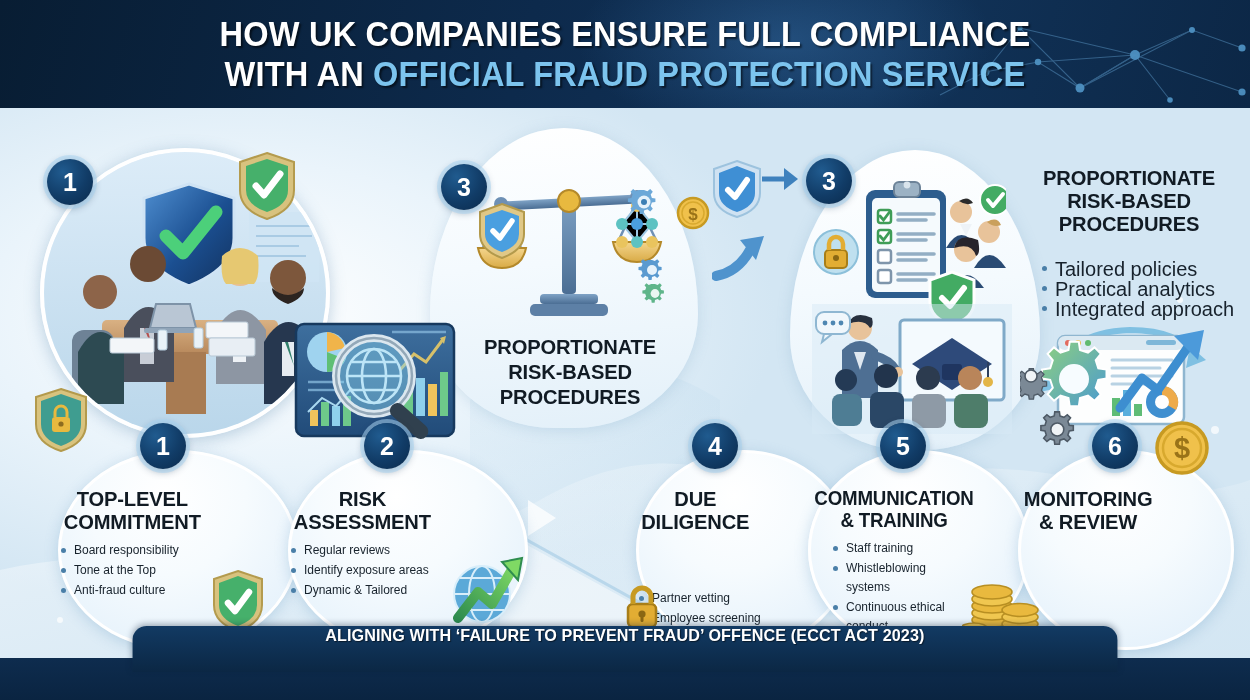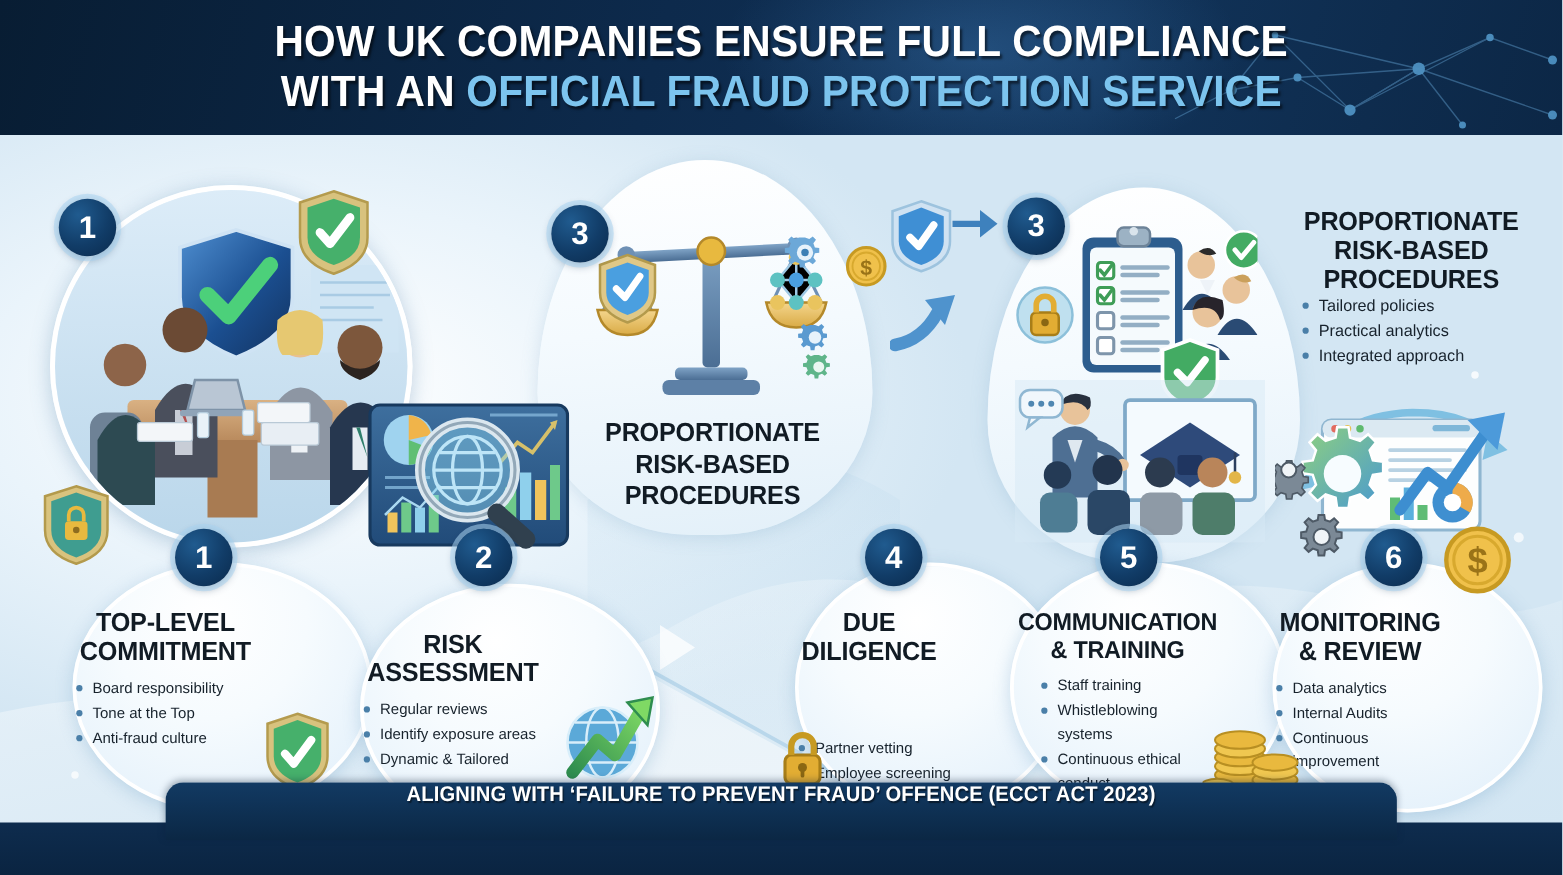--- a/index.html
+++ b/index.html
@@ -137,22 +137,22 @@
   }
 
   
   .side-block { position: absolute; z-index: 22; }
   .side-title {
     font-weight: bold; font-size: 21px; line-height: 23px;
     color: #111b24; text-align: center; white-space: pre-line;
     letter-spacing: -.2px; transform: scaleX(.96);
   }
   .side-list {
-    list-style: none; margin-top: 0;
-    font-size: 13px; line-height: 20px; color: #17222c;
+    list-style: none; margin-top: 24px;
+    font-size: 20px; line-height: 20px; color: #17222c;
   }
   .side-list li { position: relative; padding-left: 13px; }
   .side-list li:before {
     content: ""; position: absolute; left: 0; top: 7px;
     width: 5px; height: 5px; border-radius: 50%; background: #4a7fa8;
   }
 
   
   .center-title {
     position: absolute; z-index: 22;
@@ -652,21 +652,21 @@
     <div class="card-title">TOP-LEVEL
 COMMITMENT</div>
     <ul class="card-list">
       <li>Board responsibility</li>
       <li>Tone at the Top</li>
       <li>Anti-fraud culture</li>
     </ul>
   </div>
   <div class="badge" style="left:140px;top:423px;">1</div>
 
-  <div class="card" style="left:288px;top:467px;width:240px;height:200px;">
+  <div class="card" style="left:288px;top:450px;width:240px;height:200px;">
     <div class="card-title">RISK
 ASSESSMENT</div>
     <ul class="card-list">
       <li>Regular reviews</li>
       <li>Identify exposure areas</li>
       <li>Dynamic &amp; Tailored</li>
     </ul>
   </div>
   <div class="badge" style="left:364px;top:423px;">2</div>
 
@@ -689,26 +689,20 @@
 systems</li>
       <li style="white-space:pre-line;">Continuous ethical
 conduct</li>
     </ul>
   </div>
   <div class="badge" style="left:880px;top:423px;">5</div>
 
   <div class="card" style="left:1018px;top:450px;width:216px;height:200px;padding-top:34px;">
     <div class="card-title">MONITORING
 &amp; REVIEW</div>
-    <ul class="card-list">
-      <li>Data analytics</li>
-      <li>Internal Audits</li>
-      <li style="white-space:pre-line;">Continuous
-improvement</li>
-    </ul>
   </div>
   <div class="badge" style="left:1092px;top:423px;">6</div>
 
   <div class="footer-tab">
     <div class="footer-text">ALIGNING WITH ‘FAILURE TO PREVENT FRAUD’ OFFENCE (ECCT ACT 2023)</div>
   </div>
   <div class="footer-bar"></div>
 
 </div>
 

